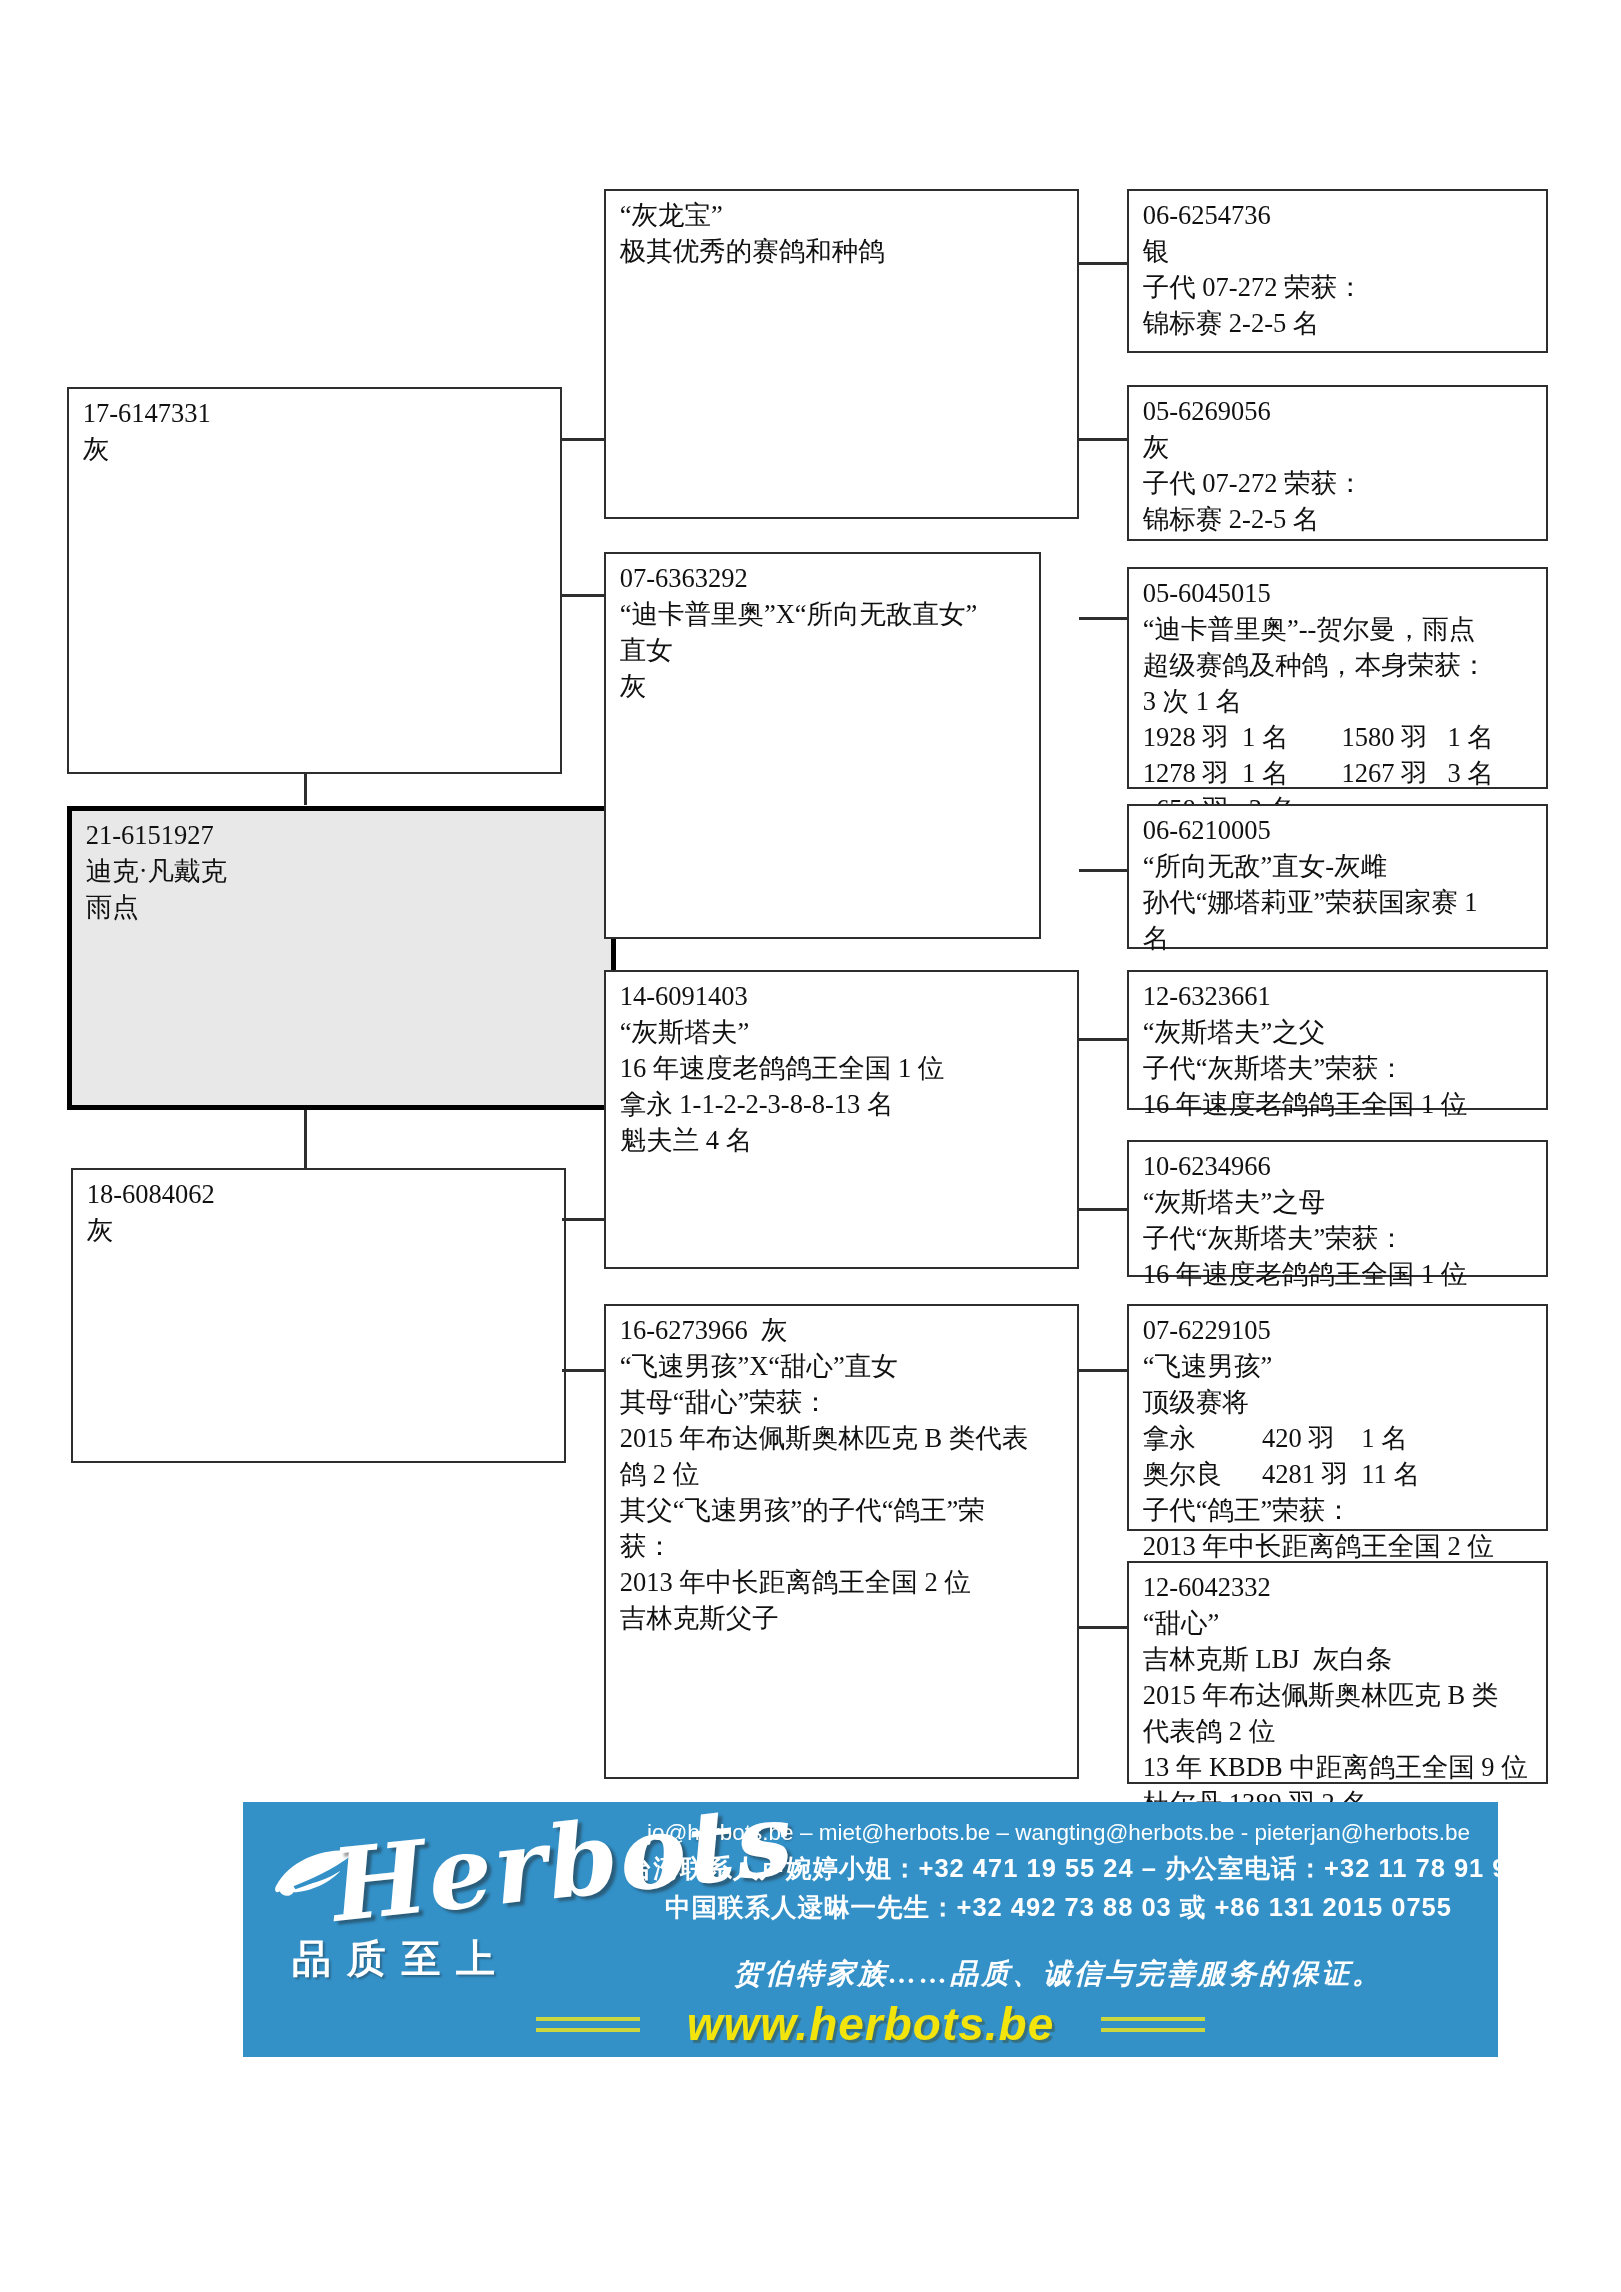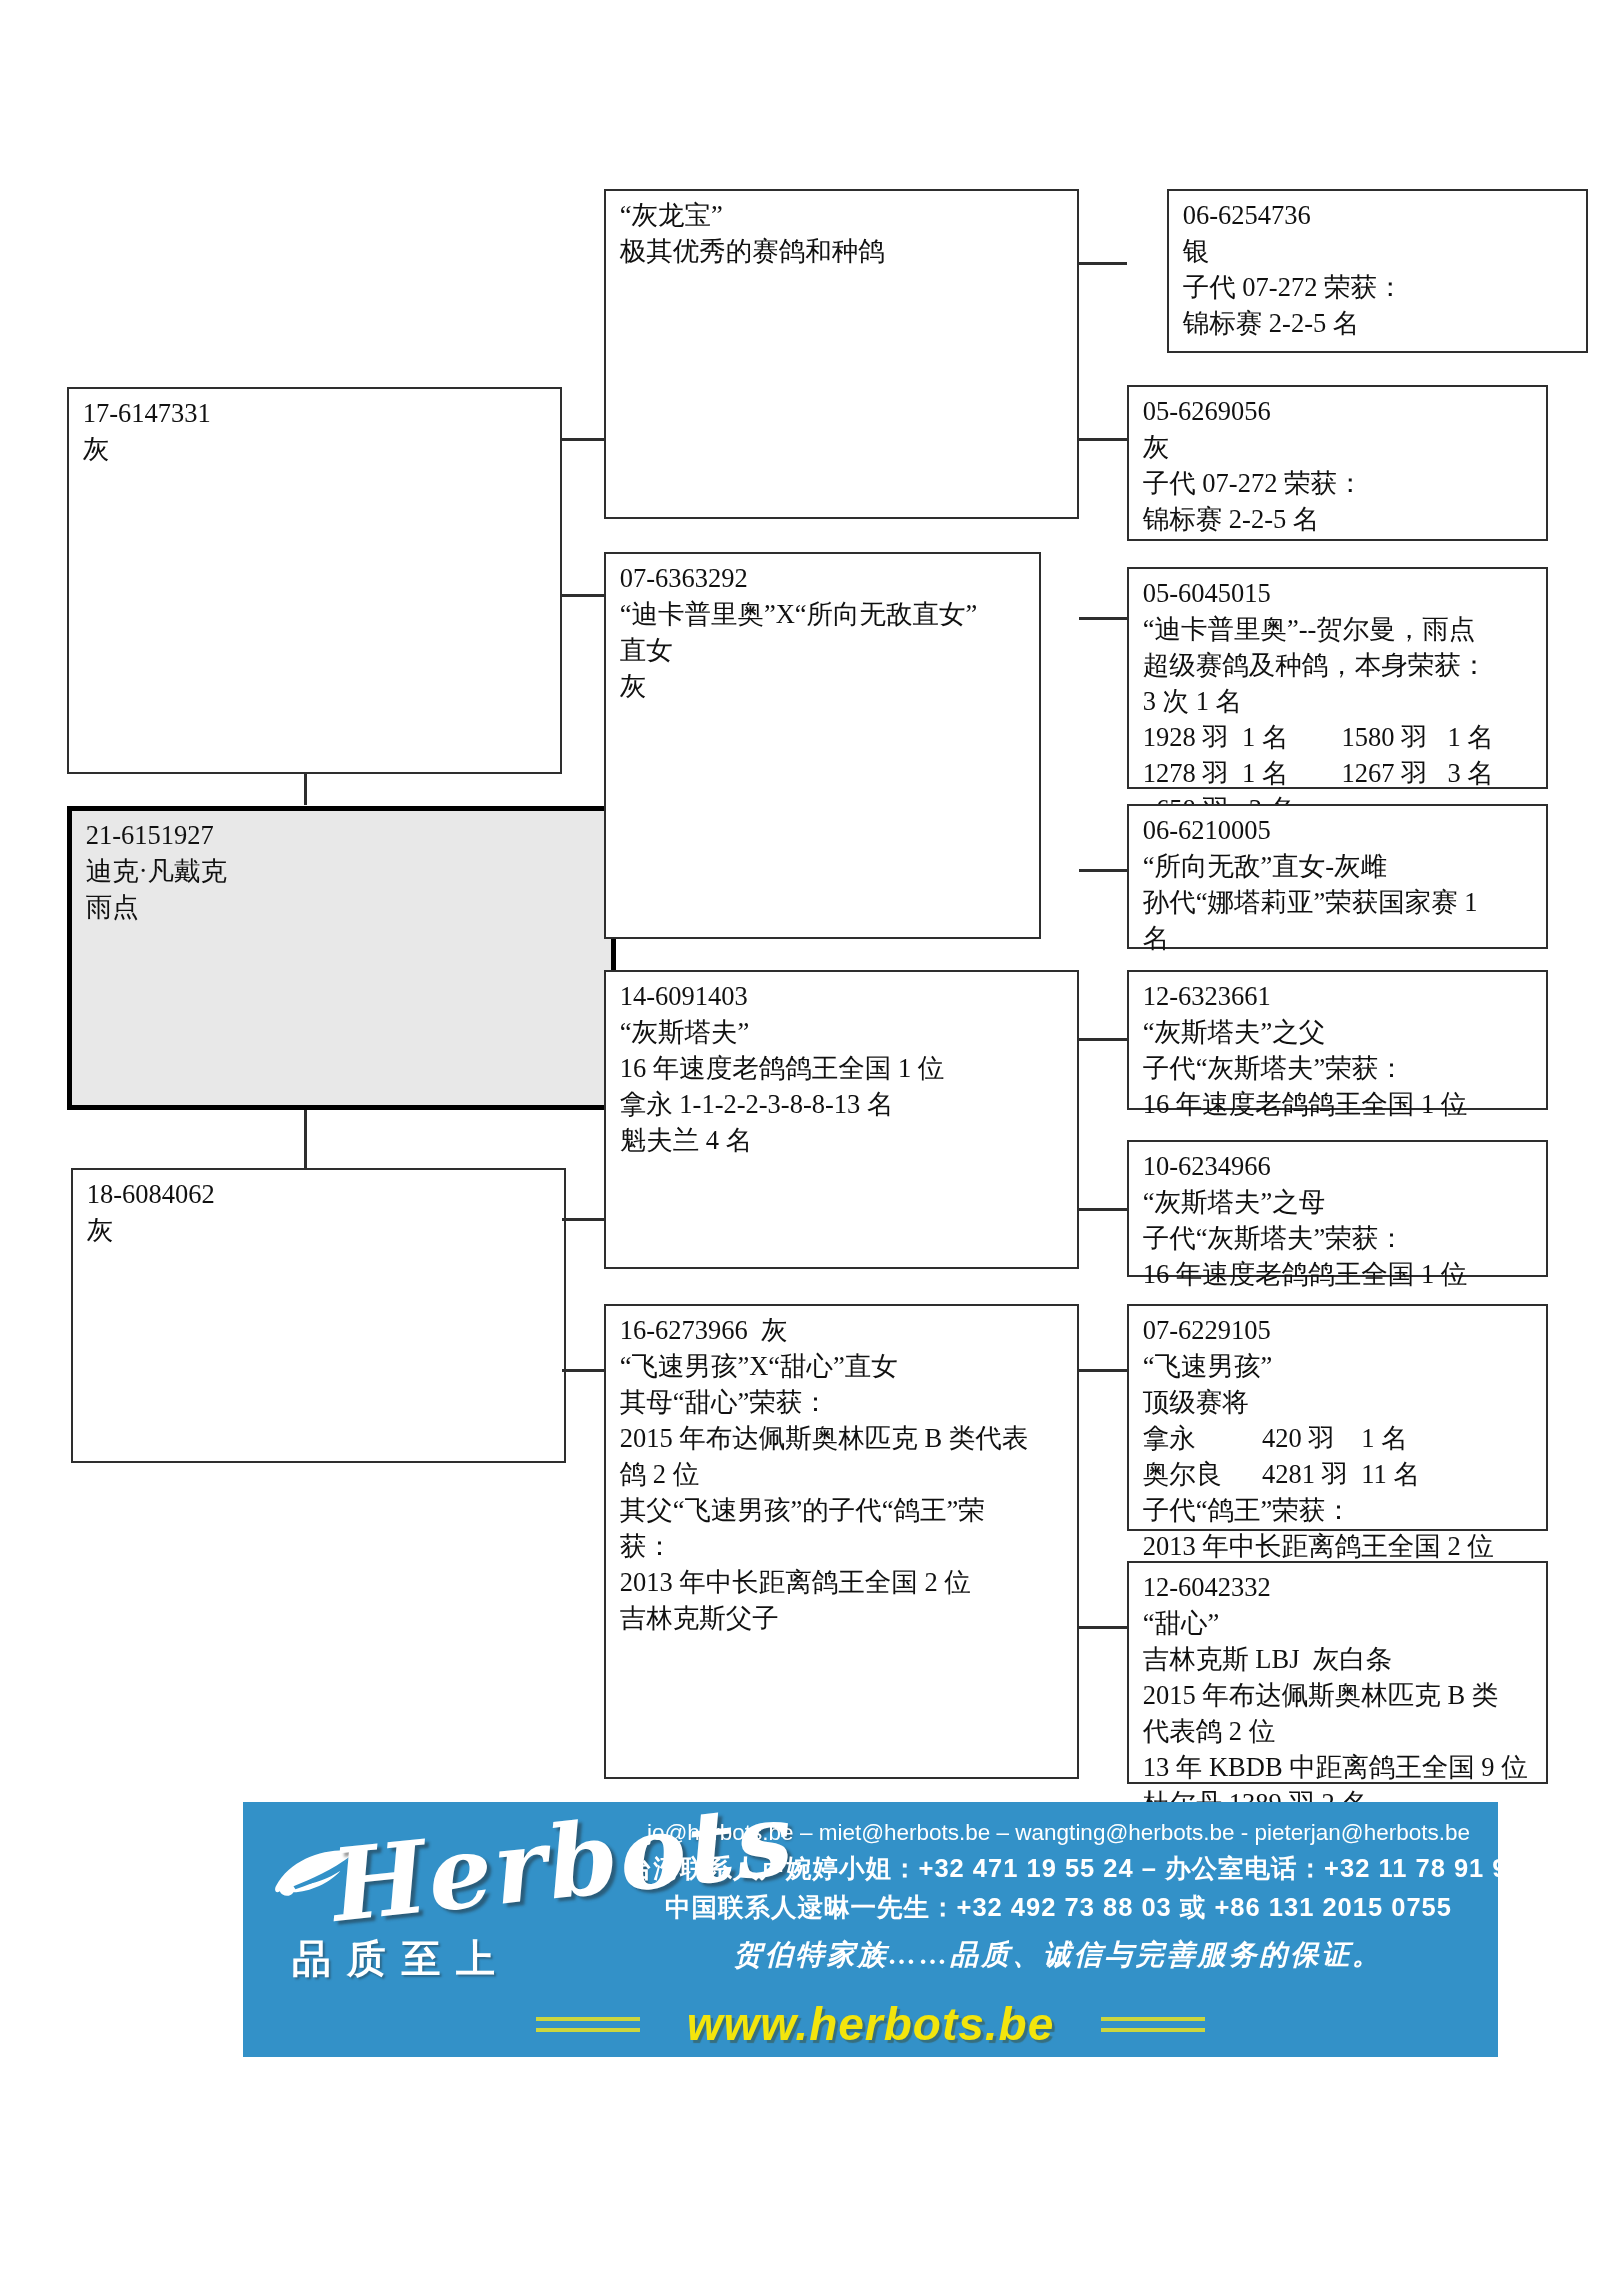--- a/index.html
+++ b/index.html
@@ -33,21 +33,21 @@
   .feather{position:absolute;left:0px;top:39px;width:90px;height:59px;}
   .logo-tagline{
     font-size:39px;font-weight:bold;letter-spacing:15.7px;margin:15.7px 0 0 21.6px;
     text-shadow:2px 2px 2px rgba(30,30,30,.35);white-space:nowrap;
   }
   .contact-block{position:absolute;left:384px;top:13.7px;width:863px;text-align:center;}
   .emails{font-size:22.5px;font-weight:normal;line-height:33px;white-space:nowrap;}
   .contact{font-size:25.5px;font-weight:bold;line-height:39px;letter-spacing:1px;white-space:nowrap;}
   .slogan{
     font-family:"Liberation Serif","DejaVu Serif",serif;font-style:italic;font-weight:bold;
-    font-size:28px;letter-spacing:2.9px;margin-top:9px;white-space:nowrap;
+    font-size:28px;letter-spacing:2.9px;margin-top:28px;white-space:nowrap;
   }
   .site-row{
     position:absolute;left:0;top:198px;width:100%;
     display:flex;justify-content:center;align-items:center;gap:47px;
   }
   .dlines{width:104px;height:6.9px;border-top:4.9px solid #ccd63e;border-bottom:4.9px solid #ccd63e;}
   .website{
     font-size:46px;font-weight:bold;font-style:italic;color:#f3e50c;
     text-shadow:2.9px 2.9px 1px rgba(60,60,20,.4);letter-spacing:1px;line-height:49px;
   }
@@ -96,21 +96,21 @@
   <div class="details">“飞速男孩”X“甜心”直女
 其母“甜心”荣获：
 2015 年布达佩斯奥林匹克 B 类代表
 鸽 2 位
 其父“飞速男孩”的子代“鸽王”荣
 获：
 2013 年中长距离鸽王全国 2 位
 吉林克斯父子</div>
 </section>
 
-<section class="box" style="left:1167px;top:189px;width:421px;height:164px">
+<section class="box" style="left:1127px;top:189px;width:421px;height:164px">
   <div class="ring">06-6254736</div>
   <div class="details">银
 子代 07-272 荣获：
 锦标赛 2-2-5 名</div>
 </section>
 
 <section class="box" style="left:1127px;top:385px;width:421px;height:156px">
   <div class="ring">05-6269056</div>
   <div class="details">灰
 子代 07-272 荣获：

